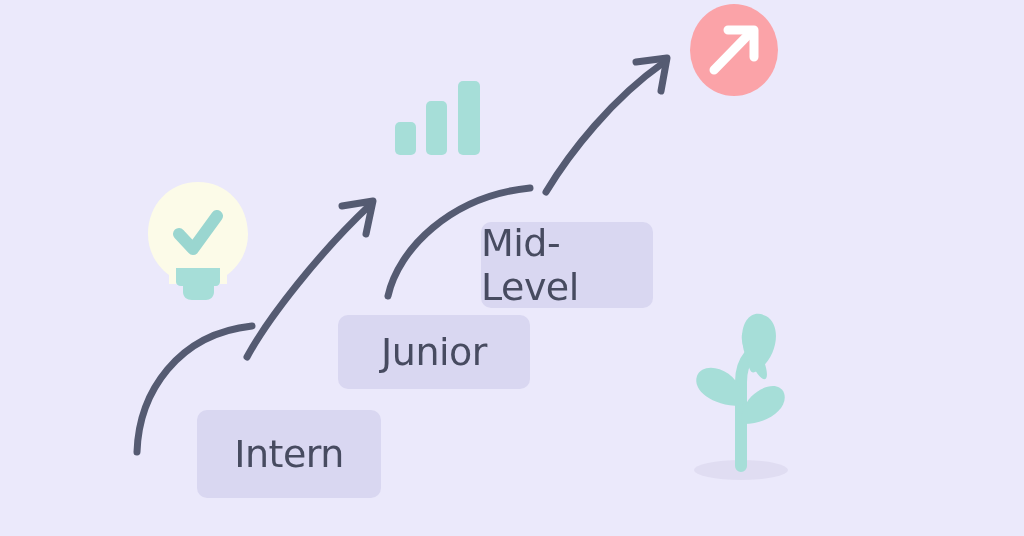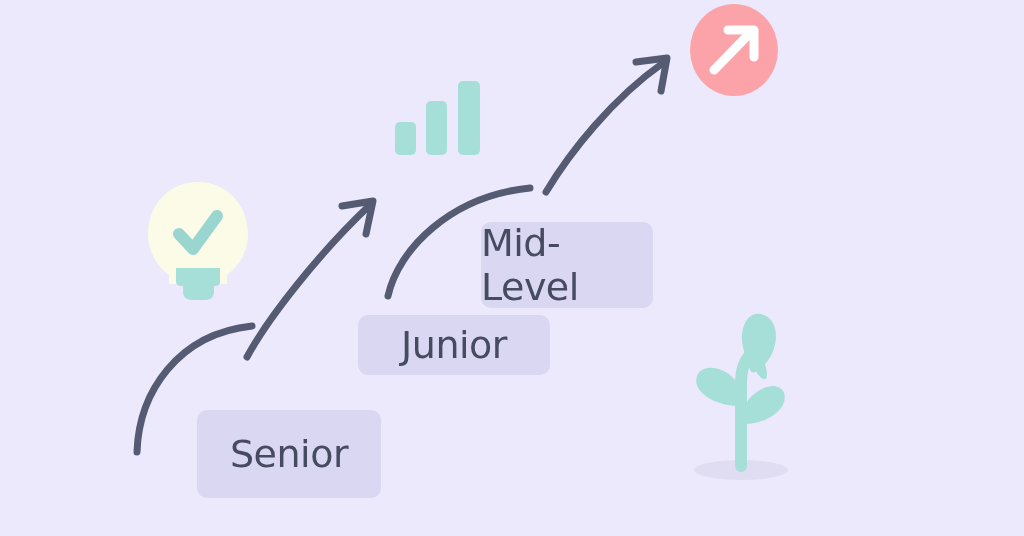--- a/index.html
+++ b/index.html
@@ -22,21 +22,21 @@
     display: flex;
     align-items: center;
     justify-content: center;
     color: #474b60;
     font-family: "DejaVu Sans", sans-serif;
     font-weight: 500;
     letter-spacing: -0.5px;
     box-sizing: border-box;
   }
   #label-intern    { left: 197px; top: 410px; width: 184px; height: 88px; font-size: 38px; }
-  #label-junior    { left: 358px; top: 315px; width: 192px; height: 60px; font-size: 38px; }
+  #label-junior    { left: 338px; top: 315px; width: 192px; height: 74px; font-size: 38px; }
   #label-mid       { left: 481px; top: 222px; width: 172px; height: 86px; font-size: 38px; }
   #label-senior    { left: 640px; top: 126px; width: 190px; height: 83px; font-size: 38px; }
 
   svg.layer {
     position: absolute;
     left: 0;
     top: 0;
     width: 1024px;
     height: 536px;
     pointer-events: none;
@@ -100,21 +100,21 @@
       <ellipse cx="741" cy="470" rx="47" ry="10" fill="#e0ddf2"></ellipse>
       <path d="M 741 466 L 741 382 C 741 370 744 362 749 356" fill="none" stroke="#a6ded8" stroke-width="12" stroke-linecap="round"></path>
       <path d="M 750 360 C 736 340 740 312 760 352 C 775 383 763 390 750 360 Z" fill="#a6ded8"></path>
       <path d="M 748 362 C 734 332 747 306 766 316 C 784 326 776 362 755 372 C 751 374 749 369 748 362 Z" fill="#a6ded8"></path>
       <path d="M 740 406 C 712 406 692 390 697 376 C 703 361 733 367 742 392 C 745 400 744 406 740 406 Z" fill="#a6ded8"></path>
       <path d="M 744 424 C 768 424 789 408 784 393 C 778 378 750 389 743 410 C 740 419 741 424 744 424 Z" fill="#a6ded8"></path>
     </g>
   </svg>
 
   <div class="stage-label" id="label-intern">
-    <span>Senior</span>
+    <span>Intern</span>
   </div>
 
   <div class="stage-label" id="label-junior">
     <span>Junior</span>
   </div>
 
   <div class="stage-label" id="label-mid">
     <span>Mid-Level</span>
   </div>
 

